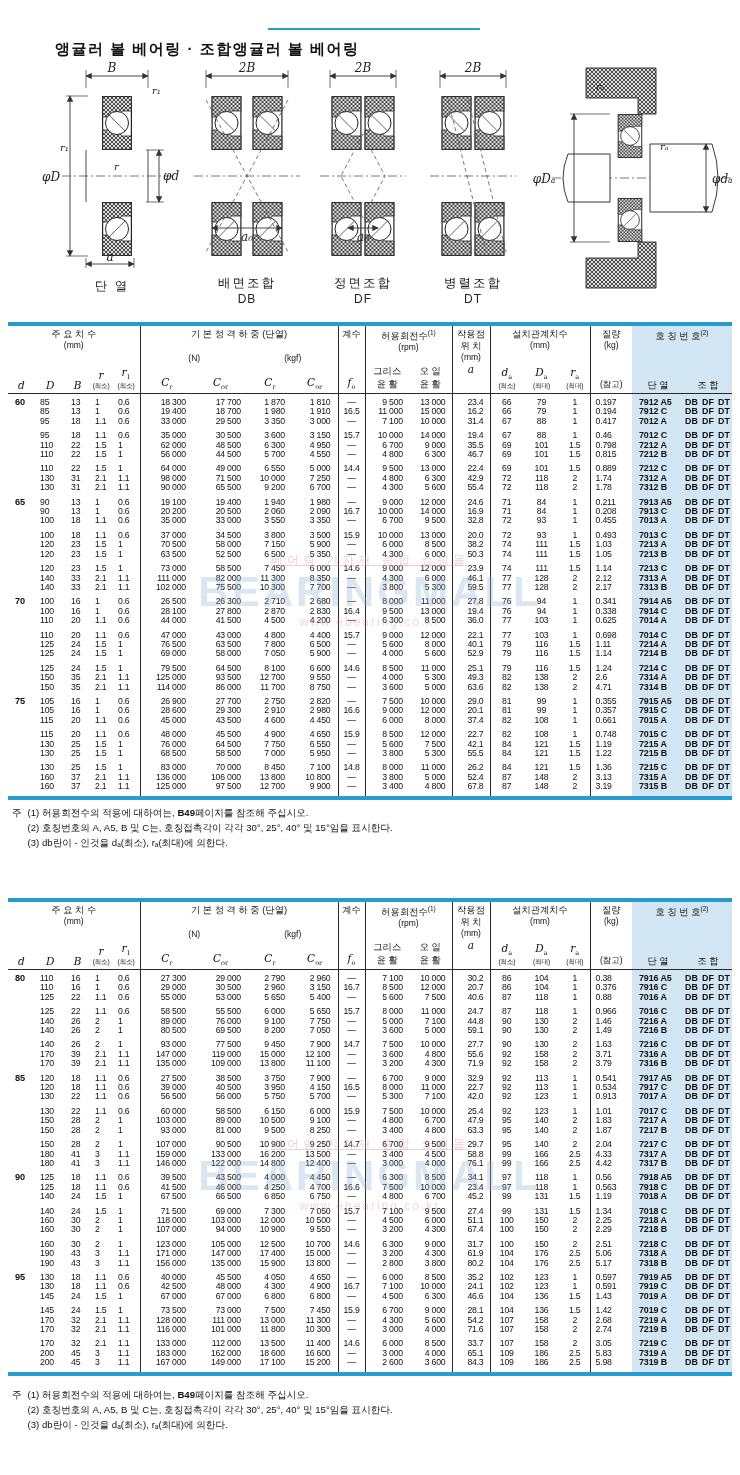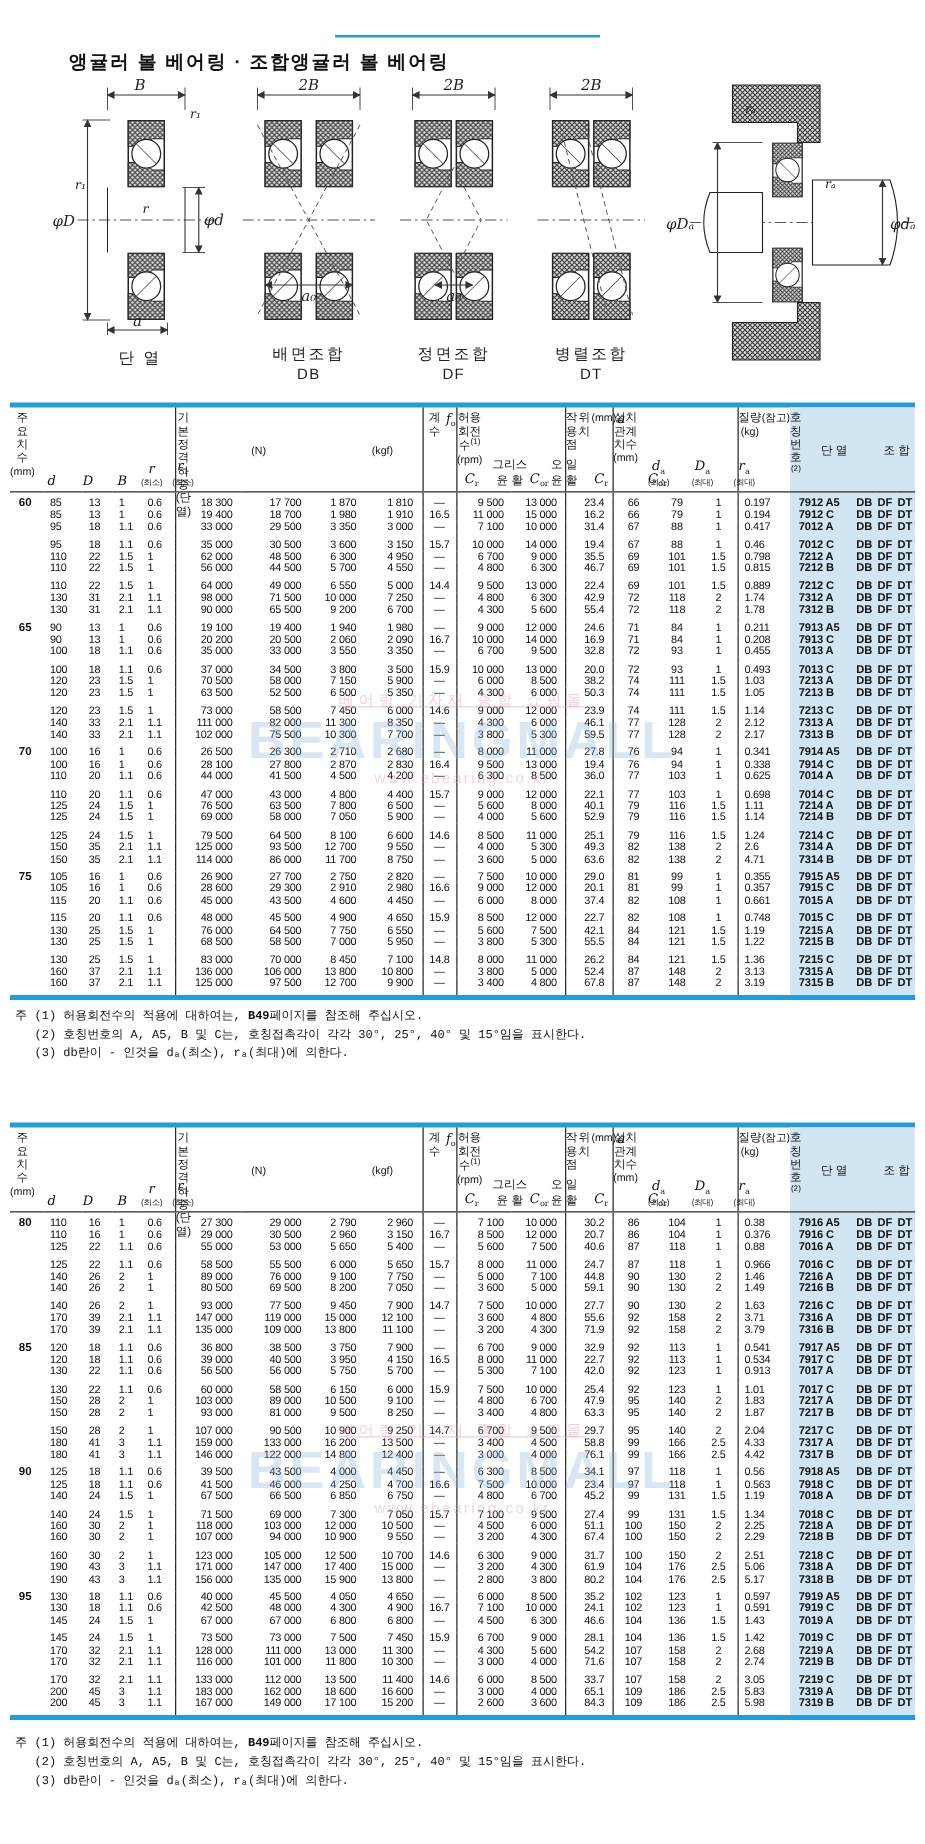--- a/index.html
+++ b/index.html
@@ -16,21 +16,21 @@
   .dcode{font-family:"Liberation Sans",sans-serif;font-size:12px;fill:#222;letter-spacing:1px;}
   .dim{stroke:#333;stroke-width:0.9;fill:none;}
   .axis{stroke:#555;stroke-width:0.8;stroke-dasharray:9 3 2 3;fill:none;}
   .cline{stroke:#555;stroke-width:0.8;stroke-dasharray:4 3;fill:none;}
   
   .tbl-wrap{position:absolute;left:8px;width:724px;border-top:4px solid #259dd3;border-bottom:4px solid #259dd3;}
   #t1{top:322px;} #t2{top:898px;}
   .bluecol{position:absolute;top:0;bottom:0;right:0;width:100px;background:#d2e5f2;}
   table{width:724px;border-collapse:collapse;table-layout:fixed;position:relative;}
   thead th{font-weight:normal;font-size:9.3px;padding:0;vertical-align:top;border-bottom:1.5px solid #2b2b2b;}
-  .hstack{display:flex;flex-direction:row;justify-content:space-between;height:62px;padding:3px 0 2px;}
+  .hstack{display:flex;flex-direction:column;justify-content:space-between;height:62px;padding:3px 0 2px;}
   .ht{text-align:center;line-height:1.15;}
   .hu{text-align:center;font-size:8.5px;}
   .hsyms{display:flex;align-items:flex-end;}
   .sc{display:flex;flex-direction:column;align-items:center;justify-content:flex-end;}
   .sym{font-family:"DejaVu Serif",serif;font-style:italic;font-size:10.5px;}
   .sym sub,.symsub{font-size:6.5px;font-family:"DejaVu Serif",serif;}
   .mn{font-size:6.8px;color:#222;letter-spacing:-0.3px;}
   sup.hs{font-size:6.5px;}
   td{font-size:8.7px;height:9.4px;line-height:9.4px;padding:0 3px;white-space:nowrap;}
   tr.gap td{height:5px;line-height:5px;font-size:1px;padding:0 3px;}
@@ -43,21 +43,21 @@
   .c-rpm{text-align:right;padding-right:6px;letter-spacing:-0.2px;}
   .c-a{text-align:right;padding-right:6px;letter-spacing:-0.2px;}
   .c-mnt{text-align:center;letter-spacing:-0.2px;}
   .c-mass{text-align:left;padding-left:5px;letter-spacing:-0.2px;}
   .c-name{text-align:left;padding-left:7px;font-weight:bold;font-size:8.9px;letter-spacing:-0.1px;}
   .c-cb{text-align:left;padding-left:1px;font-weight:bold;font-size:8.9px;}
   
   .notes{position:absolute;left:12px;width:716px;font-size:9.6px;line-height:1.55;display:flex;gap:6px;}
   #n1{top:806px;} #n2{top:1388px;}
   .notes .lead{flex:0 0 auto;}
-  .notes .items div{white-space:nowrap;font-family:Liberation Mono, monospace;}
+  .notes .items div{white-space:nowrap;}
   .b49{font-weight:bold;}
   
   .wm{position:absolute;left:110px;width:520px;text-align:center;pointer-events:none;z-index:5;}
   #wm1{top:552px;} #wm2{top:1136px;}
   .wm .l1{font-size:12px;color:rgba(225,150,160,0.45);letter-spacing:4px;text-decoration:underline;}
   .wm .l2{font-size:42px;font-weight:bold;color:rgba(140,180,215,0.32);letter-spacing:3px;line-height:1.1;}
   .wm .l3{font-size:12px;color:rgba(225,150,160,0.40);letter-spacing:2px;}
 </style>
 </head>
 <body>
@@ -1927,21 +1927,21 @@
             <td class="c-cb"></td>
             <td class="c-cb"></td>
             <td class="c-cb"></td>
           </tr>
           <tr>
             <td class="c-d">85</td>
             <td class="c-num">120</td>
             <td class="c-num">18</td>
             <td class="c-num">1.1</td>
             <td class="c-num">0.6</td>
-            <td class="c-load bl">36 800</td>
+            <td class="c-load bl">27 500</td>
             <td class="c-load">38 500</td>
             <td class="c-load">3 750</td>
             <td class="c-load">7 900</td>
             <td class="c-f0 bl">—</td>
             <td class="c-rpm bl">6 700</td>
             <td class="c-rpm">9 000</td>
             <td class="c-a bl">32.9</td>
             <td class="c-mnt bl">92</td>
             <td class="c-mnt">113</td>
             <td class="c-mnt">1</td>

